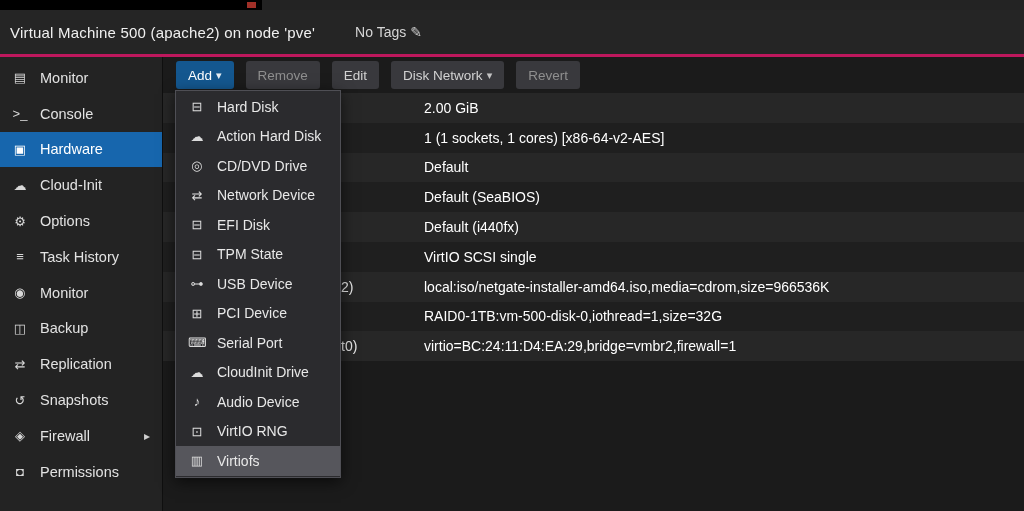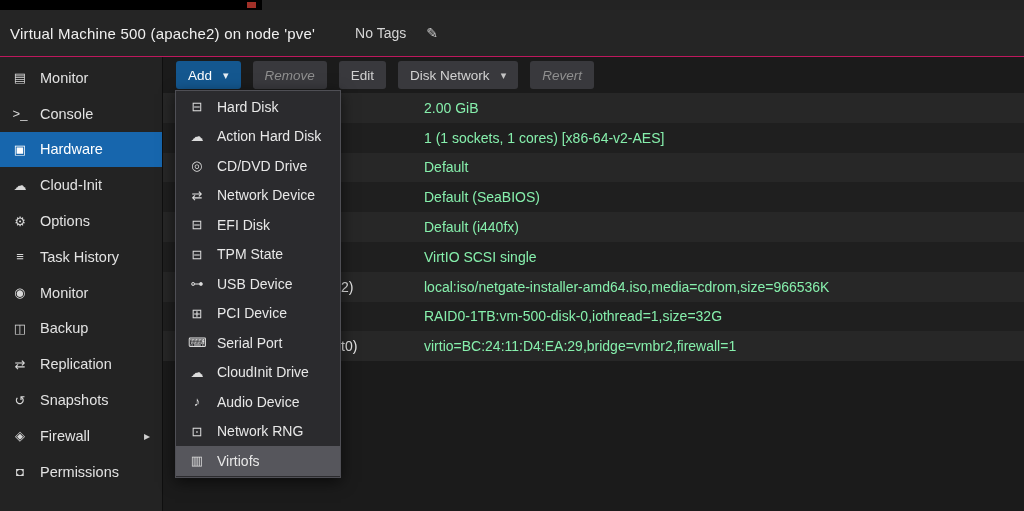--- a/index.html
+++ b/index.html
@@ -14,26 +14,26 @@
   }
 
   
   .topstrip { height:10px; background:#232323; position:relative; }
   .topstrip .blackbar { position:absolute; left:0; top:0; width:262px; height:10px; background:#000; }
   .topstrip .reddot { position:absolute; left:247px; top:2px; width:9px; height:6px; background:#a03028; }
 
   
   .header {
     height:47px; background:#252525;
-    border-bottom:1px solid #be185d;
+    border-bottom:3px solid #be185d;
     display:flex; align-items:center;
     padding:0 10px;
   }
   .vm-title { font-size:15px; color:#f0f0f0; letter-spacing:0.2px; }
-  .tags { margin-left:40px; display:flex; align-items:center; gap:20px; color:#d6d6d6; font-size:14px; }
+  .tags { margin-left:40px; display:flex; align-items:center; gap:4px; color:#d6d6d6; font-size:14px; }
   .pencil { font-size:14px; color:#cfcfcf; cursor:pointer; }
 
   
   .layout { display:flex; height:454px; }
 
   
   .sidebar {
     width:163px; background:#232323;
     border-right:1px solid #0f0f0f;
     padding-top:3px;
@@ -62,44 +62,44 @@
     background:#1b1b1b;
   }
   .btn {
     height:28px;
     padding:0 12px;
     background:#39393d;
     border:none; border-radius:3px;
     color:#d2d2d2;
     font-size:13.5px;
     font-family:"Liberation Sans", sans-serif;
-    display:flex; align-items:center; gap:11px;
+    display:flex; align-items:center; gap:4px;
     cursor:pointer;
   }
-  .btn.dim { color:#8f8f8f;font-style:italic; }
+  .btn.dim { color:#8f8f8f; }
   .btn.primary { background:#14578f; color:#ffffff; }
   .btn .bcaret { font-size:11px; opacity:0.9; }
 
   
   .rows { position:absolute; left:0; right:0; top:36px; }
   .hw-row {
     height:29.8px;
     position:relative;
     font-size:14px;
     cursor:pointer;
   }
   .hw-row:nth-child(odd)  { background:#272727; }
   .hw-row:nth-child(even) { background:#1f1f1f; }
   .hw-frag {
     position:absolute; left:178px; top:50%; transform:translateY(-50%);
     color:#e6e6e6; white-space:nowrap;
   }
   .hw-value {
     position:absolute; left:261px; top:50%; transform:translateY(-50%);
-    color:#86efac; white-space:nowrap;
+    color:#ffffff; white-space:nowrap;
   }
 
   
   .add-menu {
     position:absolute; left:12px; top:33px;
     width:166px;
     background:#2b2b2e;
     border:1px solid #4f4f55;
     box-shadow:0 4px 14px rgba(0,0,0,0.6);
     z-index:20;
@@ -287,21 +287,21 @@
       <div class="menu-item">
         <span class="icon">☁</span>
         <span>CloudInit Drive</span>
       </div>
       <div class="menu-item">
         <span class="icon">♪</span>
         <span>Audio Device</span>
       </div>
       <div class="menu-item">
         <span class="icon">⊡</span>
-        <span>Network RNG</span>
+        <span>VirtIO RNG</span>
       </div>
       <div class="menu-item highlighted">
         <span class="icon">▥</span>
         <span>Virtiofs</span>
       </div>
     </div>
 
   </div>
 </div>
 

